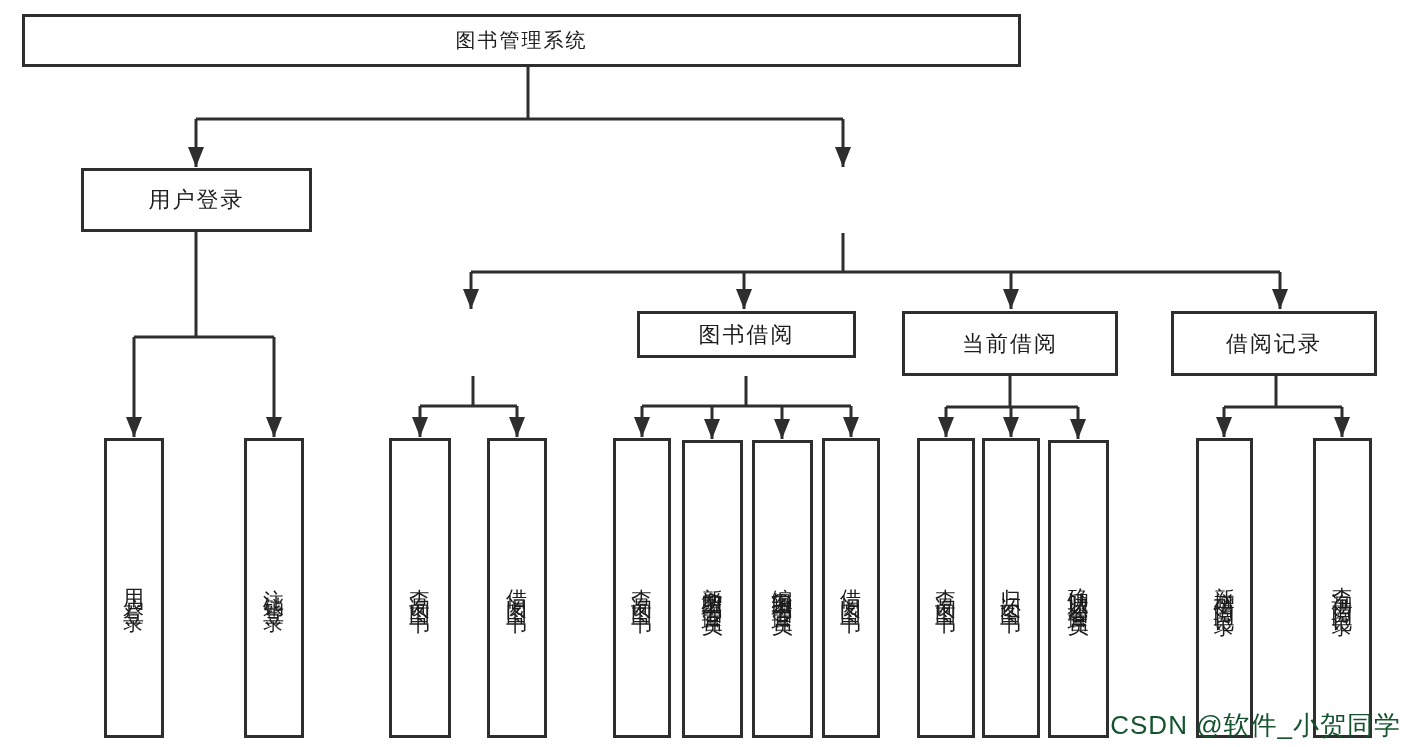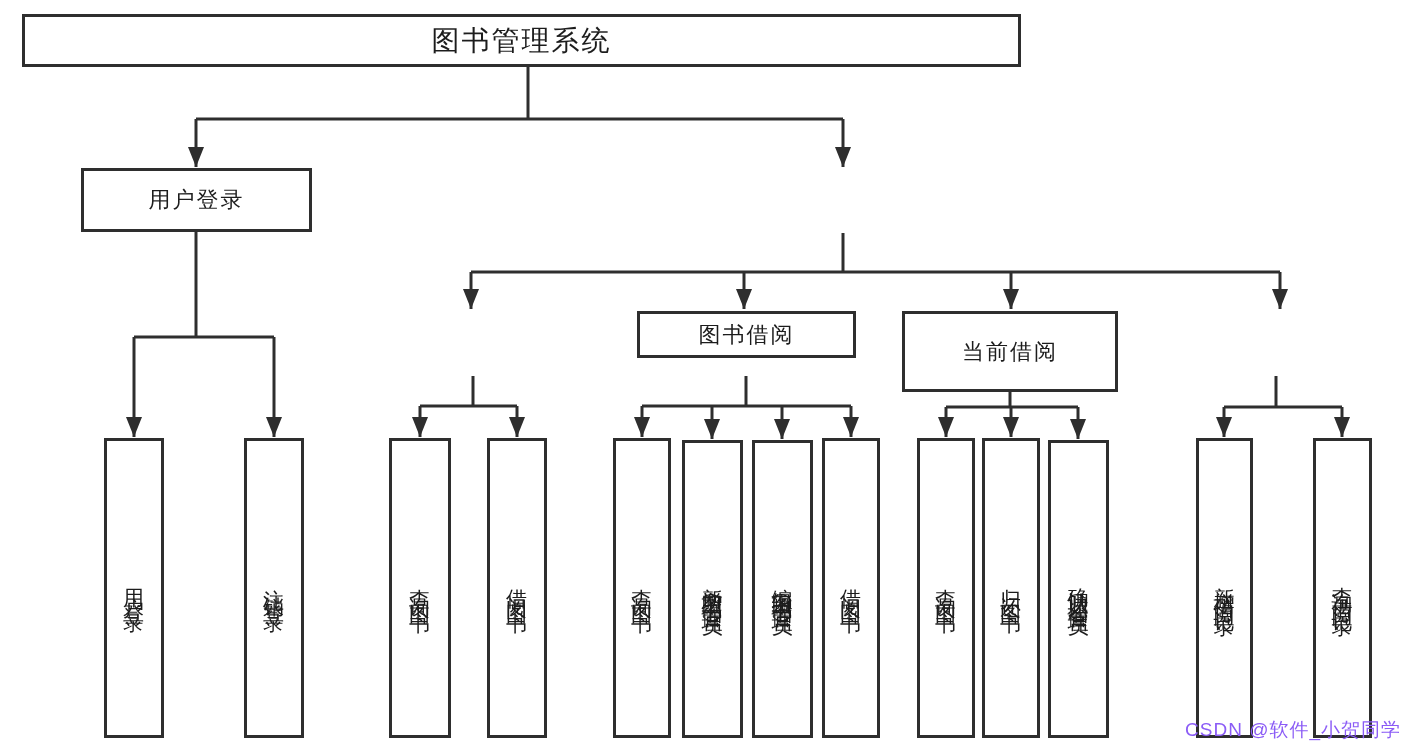--- a/index.html
+++ b/index.html
@@ -2,25 +2,25 @@
 <html><head>
 <meta charset="utf-8">
 <style>
   html,body{margin:0;padding:0;background:#ffffff;}
   body{font-family:"Liberation Sans","DejaVu Sans",sans-serif;}
   .canvas{position:relative;width:1405px;height:747px;background:#ffffff;overflow:hidden;}
   .wires{position:absolute;left:0;top:0;width:1405px;height:747px;}
   .node{position:absolute;box-sizing:border-box;background:#ffffff;border:3px solid #2e2e2e;
         display:flex;align-items:center;justify-content:center;color:#1c1c1c;}
   .hnode{font-size:22px;letter-spacing:2px;}
-  .root{font-size:28px;letter-spacing:2px;}
+  .root{font-size:20px;letter-spacing:2px;}
   .vnode span{writing-mode:vertical-rl;text-orientation:mixed;font-size:21px;
               letter-spacing:8px;line-height:1.2;color:#1c1c1c;}
-  .watermark{position:absolute;right:4px;bottom:4px;font-size:19px;letter-spacing:1px;
-             color:#8b5cf6;white-space:nowrap;}
+  .watermark{position:absolute;right:4px;bottom:4px;font-size:26px;letter-spacing:1px;
+             color:#14532d;white-space:nowrap;}
 </style>
 </head>
 <body>
 
 <div class="canvas">
 
   <svg class="wires" width="1405" height="747" viewBox="0 0 1405 747">
     <defs>
       <marker id="ah" markerUnits="userSpaceOnUse" markerWidth="22" markerHeight="18" refX="20" refY="8" orient="auto">
         <path d="M0,0 L20,8 L0,16 Z" fill="#2e2e2e"></path>
@@ -74,22 +74,25 @@
     <span>图书管理系统</span>
   </div>
 
   <div class="node hnode" style="left:81px;top:168px;width:231px;height:64px;">
     <span>用户登录</span>
   </div>
 
   <div class="node hnode" style="left:637px;top:311px;width:219px;height:47px;">
     <span>图书借阅</span>
   </div>
-  <div class="node hnode" style="left:902px;top:311px;width:216px;height:81px;">
+  <div class="node hnode" style="left:902px;top:311px;width:216px;height:65px;">
     <span>当前借阅</span>
+  </div>
+  <div class="node hnode" style="left:1171px;top:311px;width:206px;height:65px;">
+    <span>借阅记录</span>
   </div>
 
   <div class="node vnode" style="left:104px;top:438px;width:60px;height:300px;">
     <span>用户登录</span>
   </div>
   <div class="node vnode" style="left:244px;top:438px;width:60px;height:300px;">
     <span>注销登录</span>
   </div>
 
   <div class="node vnode" style="left:389px;top:438px;width:62px;height:300px;">

